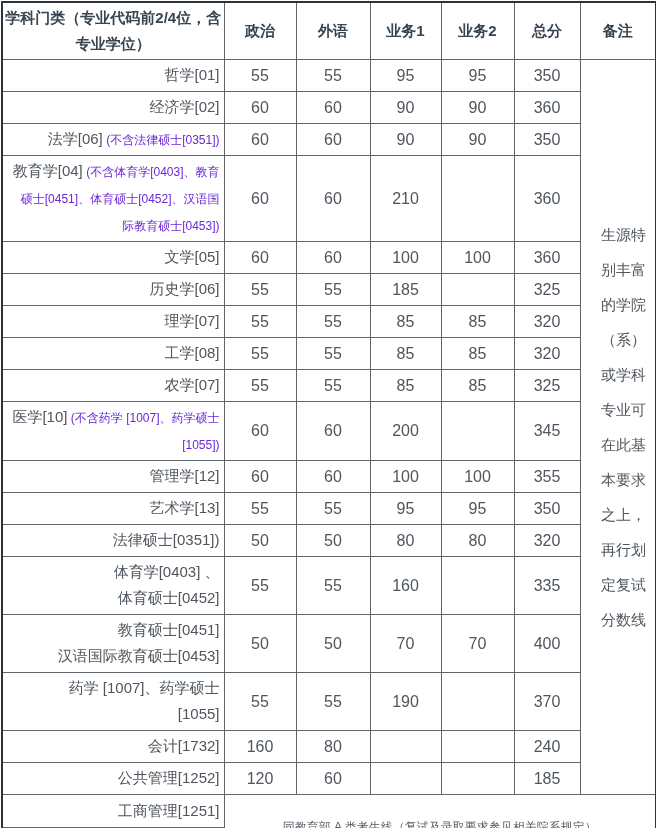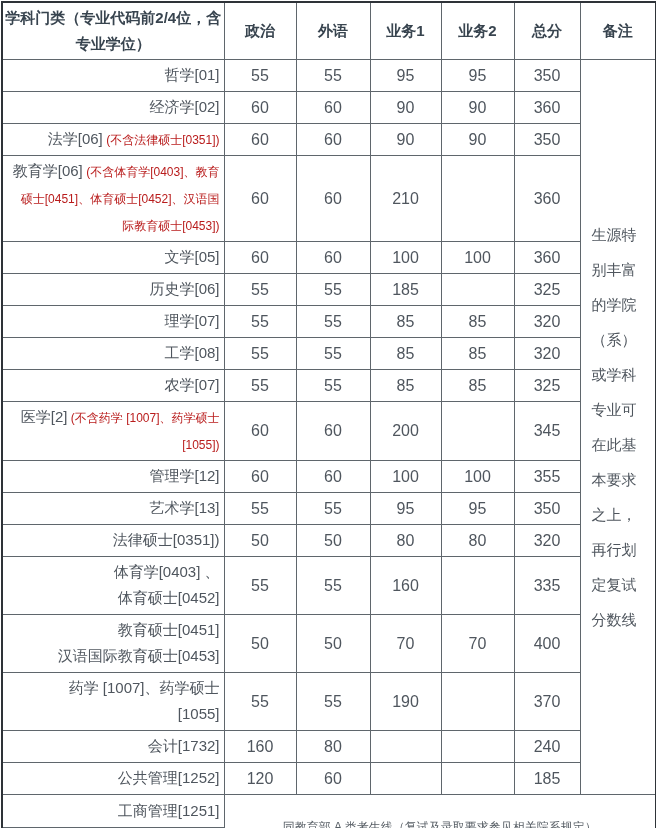--- a/index.html
+++ b/index.html
@@ -29,35 +29,35 @@
     color:#4f565e;
     font-size:15px;
     line-height:26px;
     padding:2px 4px 2px 8px;
     text-align:right;
     vertical-align:middle;
     white-space:pre-line;
   }
   .lbl-note{
     font-size:12px;
-    color:#b91c1c;
+    color:#6d28d9;
   }
   .val-cell{
     color:#4f565e;
     font-size:16px;
     line-height:26px;
     text-align:center;
     vertical-align:middle;
     padding:2px 0;
   }
   .remark-cell{
     color:#4f565e;
     font-size:15px;
     line-height:35px;
-    text-align:left;
+    text-align:right;
     vertical-align:middle;
     padding:4px 9px 4px 11px;
     word-break:break-all;
   }
   .footer-note{
     font-size:12px;
     color:#575e65;
     text-align:center;
     vertical-align:middle;
     padding:2px 4px;
@@ -108,21 +108,21 @@
       </tr>
       <tr>
         <td class="label-cell"><span>法学[06]</span><span class="lbl-note"> (不含法律硕士[0351])</span></td>
         <td class="val-cell">60</td>
         <td class="val-cell">60</td>
         <td class="val-cell">90</td>
         <td class="val-cell">90</td>
         <td class="val-cell">350</td>
       </tr>
       <tr>
-        <td class="label-cell"><span>教育学[06]</span><span class="lbl-note"> (不含体育学[0403]、教育硕士[0451]、体育硕士[0452]、汉语国际教育硕士[0453])</span></td>
+        <td class="label-cell"><span>教育学[04]</span><span class="lbl-note"> (不含体育学[0403]、教育硕士[0451]、体育硕士[0452]、汉语国际教育硕士[0453])</span></td>
         <td class="val-cell">60</td>
         <td class="val-cell">60</td>
         <td class="val-cell">210</td>
         <td class="val-cell"></td>
         <td class="val-cell">360</td>
       </tr>
       <tr>
         <td class="label-cell"><span>文学[05]</span><span class="lbl-note"></span></td>
         <td class="val-cell">60</td>
         <td class="val-cell">60</td>
@@ -156,21 +156,21 @@
       </tr>
       <tr>
         <td class="label-cell"><span>农学[07]</span><span class="lbl-note"></span></td>
         <td class="val-cell">55</td>
         <td class="val-cell">55</td>
         <td class="val-cell">85</td>
         <td class="val-cell">85</td>
         <td class="val-cell">325</td>
       </tr>
       <tr>
-        <td class="label-cell"><span>医学[2]</span><span class="lbl-note"> (不含药学 [1007]、药学硕士[1055])</span></td>
+        <td class="label-cell"><span>医学[10]</span><span class="lbl-note"> (不含药学 [1007]、药学硕士[1055])</span></td>
         <td class="val-cell">60</td>
         <td class="val-cell">60</td>
         <td class="val-cell">200</td>
         <td class="val-cell"></td>
         <td class="val-cell">345</td>
       </tr>
       <tr>
         <td class="label-cell"><span>管理学[12]</span><span class="lbl-note"></span></td>
         <td class="val-cell">60</td>
         <td class="val-cell">60</td>

